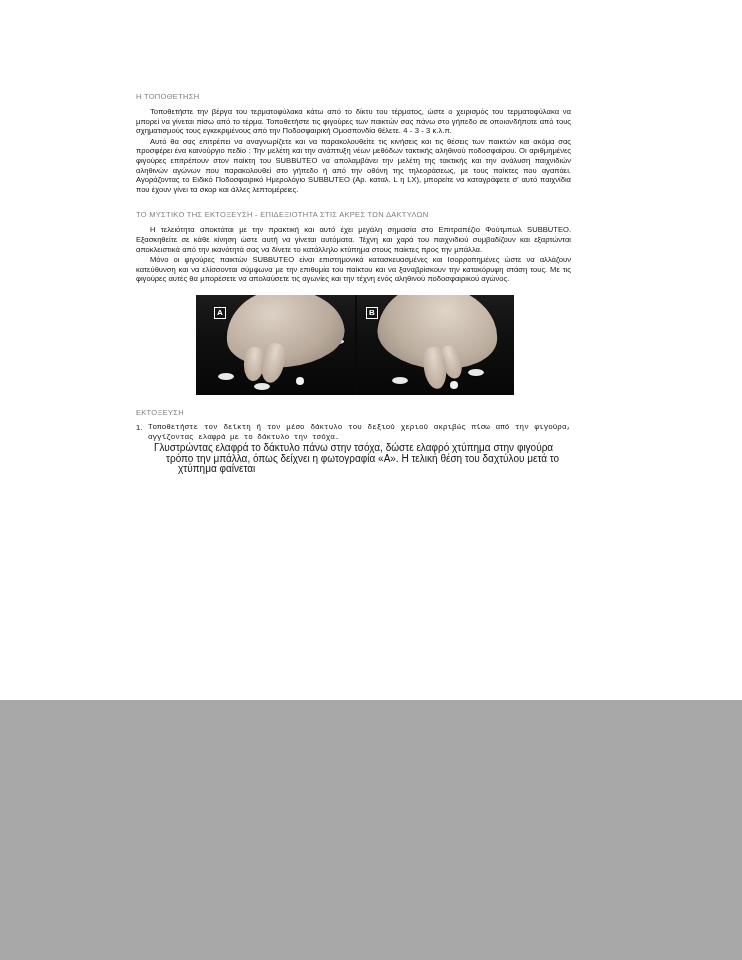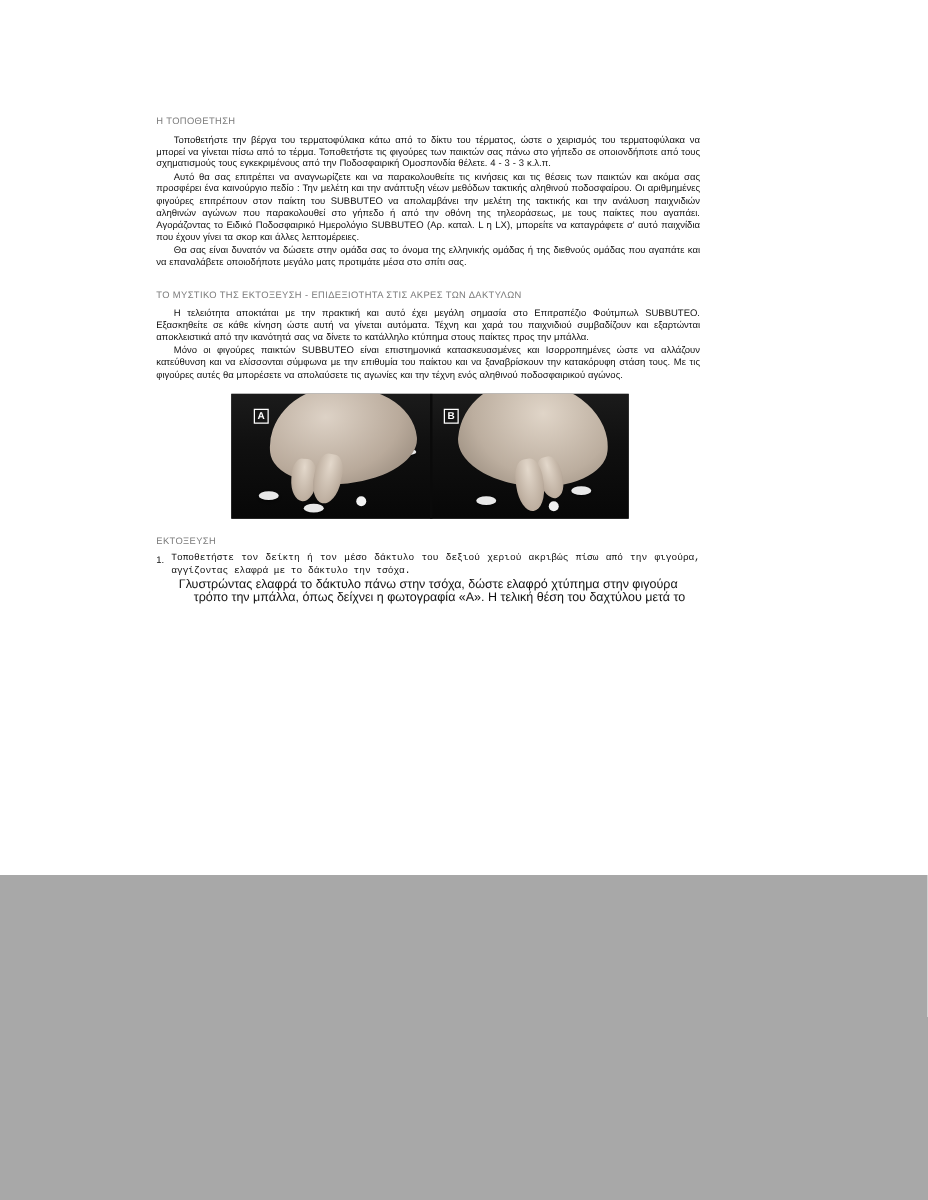--- a/index.html
+++ b/index.html
@@ -18,21 +18,21 @@
   .grey-band {
     position: absolute;
     left: 0;
     top: 700px;
     width: 742px;
     height: 260px;
     background: #a8a8a8;
   }
   .page {
     position: absolute;
-    left: 1px;
+    left: 12px;
     top: 0;
     width: 682px;
     height: 960px;
     background: transparent;
   }
   .content {
     position: absolute;
     left: 124px;
     top: 92px;
     width: 435px;
@@ -189,21 +189,20 @@
 
 <div class="grey-band"></div>
 
 <div class="page">
   <div class="content">
 
     <div class="block">
       <h2 class="section-head">Η ΤΟΠΟΘΕΤΗΣΗ</h2>
       <p class="para">Τοποθετήστε την βέργα του τερματοφύλακα κάτω από το δίκτυ του τέρματος, ώστε ο χειρισμός του τερματοφύλακα να μπορεί να γίνεται πίσω από το τέρμα. Τοποθετήστε τις φιγούρες των παικτών σας πάνω στο γήπεδο σε οποιονδήποτε από τους σχηματισμούς τους εγκεκριμένους από την Ποδοσφαιρική Ομοσπονδία θέλετε. 4 - 3 - 3 κ.λ.π.</p>
       <p class="para">Αυτό θα σας επιτρέπει να αναγνωρίζετε και να παρακολουθείτε τις κινήσεις και τις θέσεις των παικτών και ακόμα σας προσφέρει ένα καινούργιο πεδίο : Την μελέτη και την ανάπτυξη νέων μεθόδων τακτικής αληθινού ποδοσφαίρου. Οι αριθμημένες φιγούρες επιτρέπουν στον παίκτη του SUBBUTEO να απολαμβάνει την μελέτη της τακτικής και την ανάλυση παιχνιδιών αληθινών αγώνων που παρακολουθεί στο γήπεδο ή από την οθόνη της τηλεοράσεως, με τους παίκτες που αγαπάει. Αγοράζοντας το Ειδικό Ποδοσφαιρικό Ημερολόγιο SUBBUTEO (Αρ. καταλ. L η LX), μπορείτε να καταγράφετε σ' αυτό παιχνίδια που έχουν γίνει τα σκορ και άλλες λεπτομέρειες.</p>
-      <p class="para">Θα σας είναι δυνατόν να δώσετε στην ομάδα σας το όνομα της ελληνικής ομάδας ή της διεθνούς ομάδας που αγαπάτε και να επαναλάβετε οποιοδήποτε μεγάλο ματς προτιμάτε μέσα στο σπίτι σας.</p>
     </div>
 
     <div class="spacer-sm"></div>
 
     <div class="block">
       <h2 class="section-head">ΤΟ ΜΥΣΤΙΚΟ ΤΗΣ ΕΚΤΟΞΕΥΣΗ - ΕΠΙΔΕΞΙΟΤΗΤΑ ΣΤΙΣ ΑΚΡΕΣ ΤΩΝ ΔΑΚΤΥΛΩΝ</h2>
       <p class="para">Η τελειότητα αποκτάται με την πρακτική και αυτό έχει μεγάλη σημασία στο Επιτραπέζιο Φούτμπωλ SUBBUTEO. Εξασκηθείτε σε κάθε κίνηση ώστε αυτή να γίνεται αυτόματα. Τέχνη και χαρά του παιχνιδιού συμβαδίζουν και εξαρτώνται αποκλειστικά από την ικανότητά σας να δίνετε το κατάλληλο κτύπημα στους παίκτες προς την μπάλλα.</p>
       <p class="para">Μόνο οι φιγούρες παικτών SUBBUTEO είναι επιστημονικά κατασκευασμένες και Ισορροπημένες ώστε να αλλάζουν κατεύθυνση και να ελίσσονται σύμφωνα με την επιθυμία του παίκτου και να ξαναβρίσκουν την κατακόρυφη στάση τους. Με τις φιγούρες αυτές θα μπορέσετε να απολαύσετε τις αγωνίες και την τέχνη ενός αληθινού ποδοσφαιρικού αγώνος.</p>
     </div>
 
@@ -238,16 +237,19 @@
       <h2 class="section-head">ΕΚΤΟΞΕΥΣΗ</h2>
 
       <div class="list-item">
         <span class="list-num">1.</span>
         <span class="list-body">Τοποθετήστε τον δείκτη ή τον μέσο δάκτυλο του δεξιού χεριού ακριβώς πίσω από την φιγούρα, αγγίζοντας ελαφρά με το δάκτυλο την τσόχα.</span>
       </div>
       <p class="hang">Γλυστρώντας ελαφρά το δάκτυλο πάνω στην τσόχα, δώστε ελαφρό χτύπημα στην φιγούρα</p>
       <p class="hang">
           <span class="ind">τρόπο την μπάλλα, όπως δείχνει η φωτογραφία «Α». Η τελική θέση του δαχτύλου μετά το</span>
         </p>
+      <p class="hang">
+          <span class="ind2">χτύπημα φαίνεται</span>
+        </p>
     </div>
 
   </div>
 </div>
 
 </body></html>

